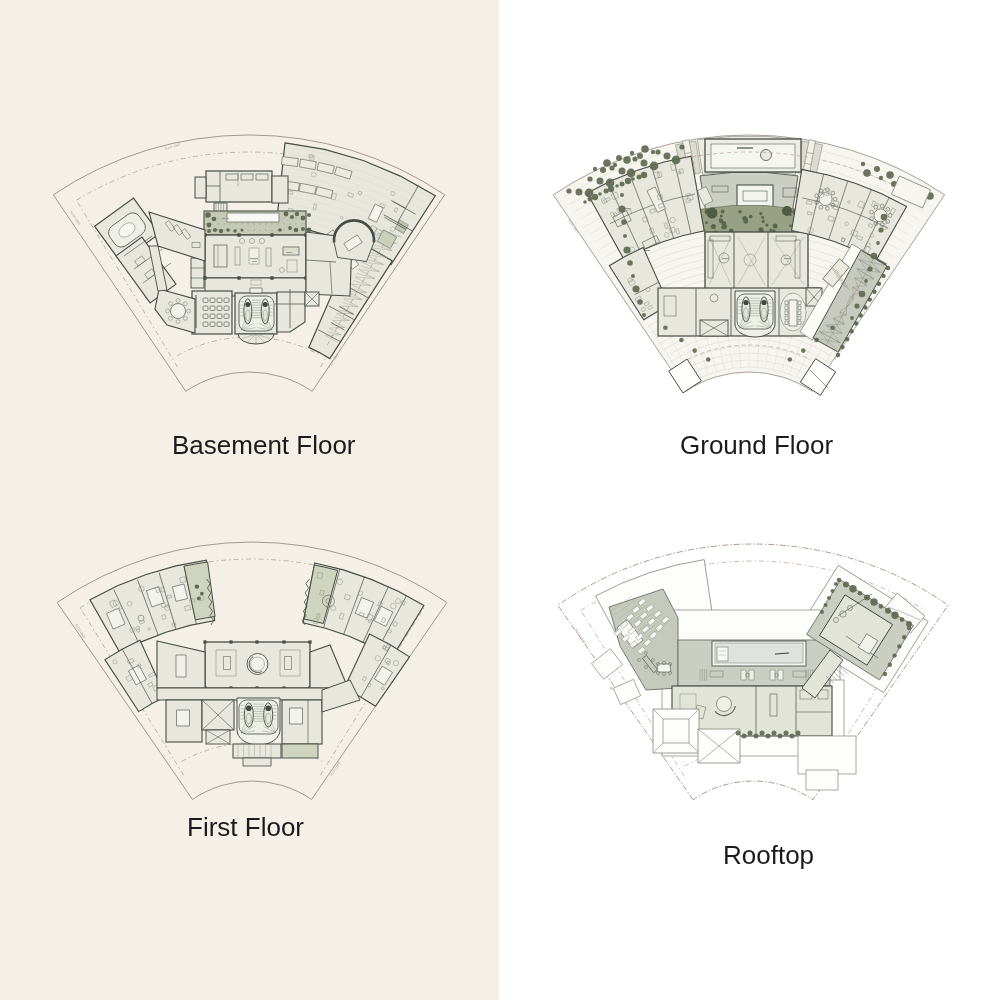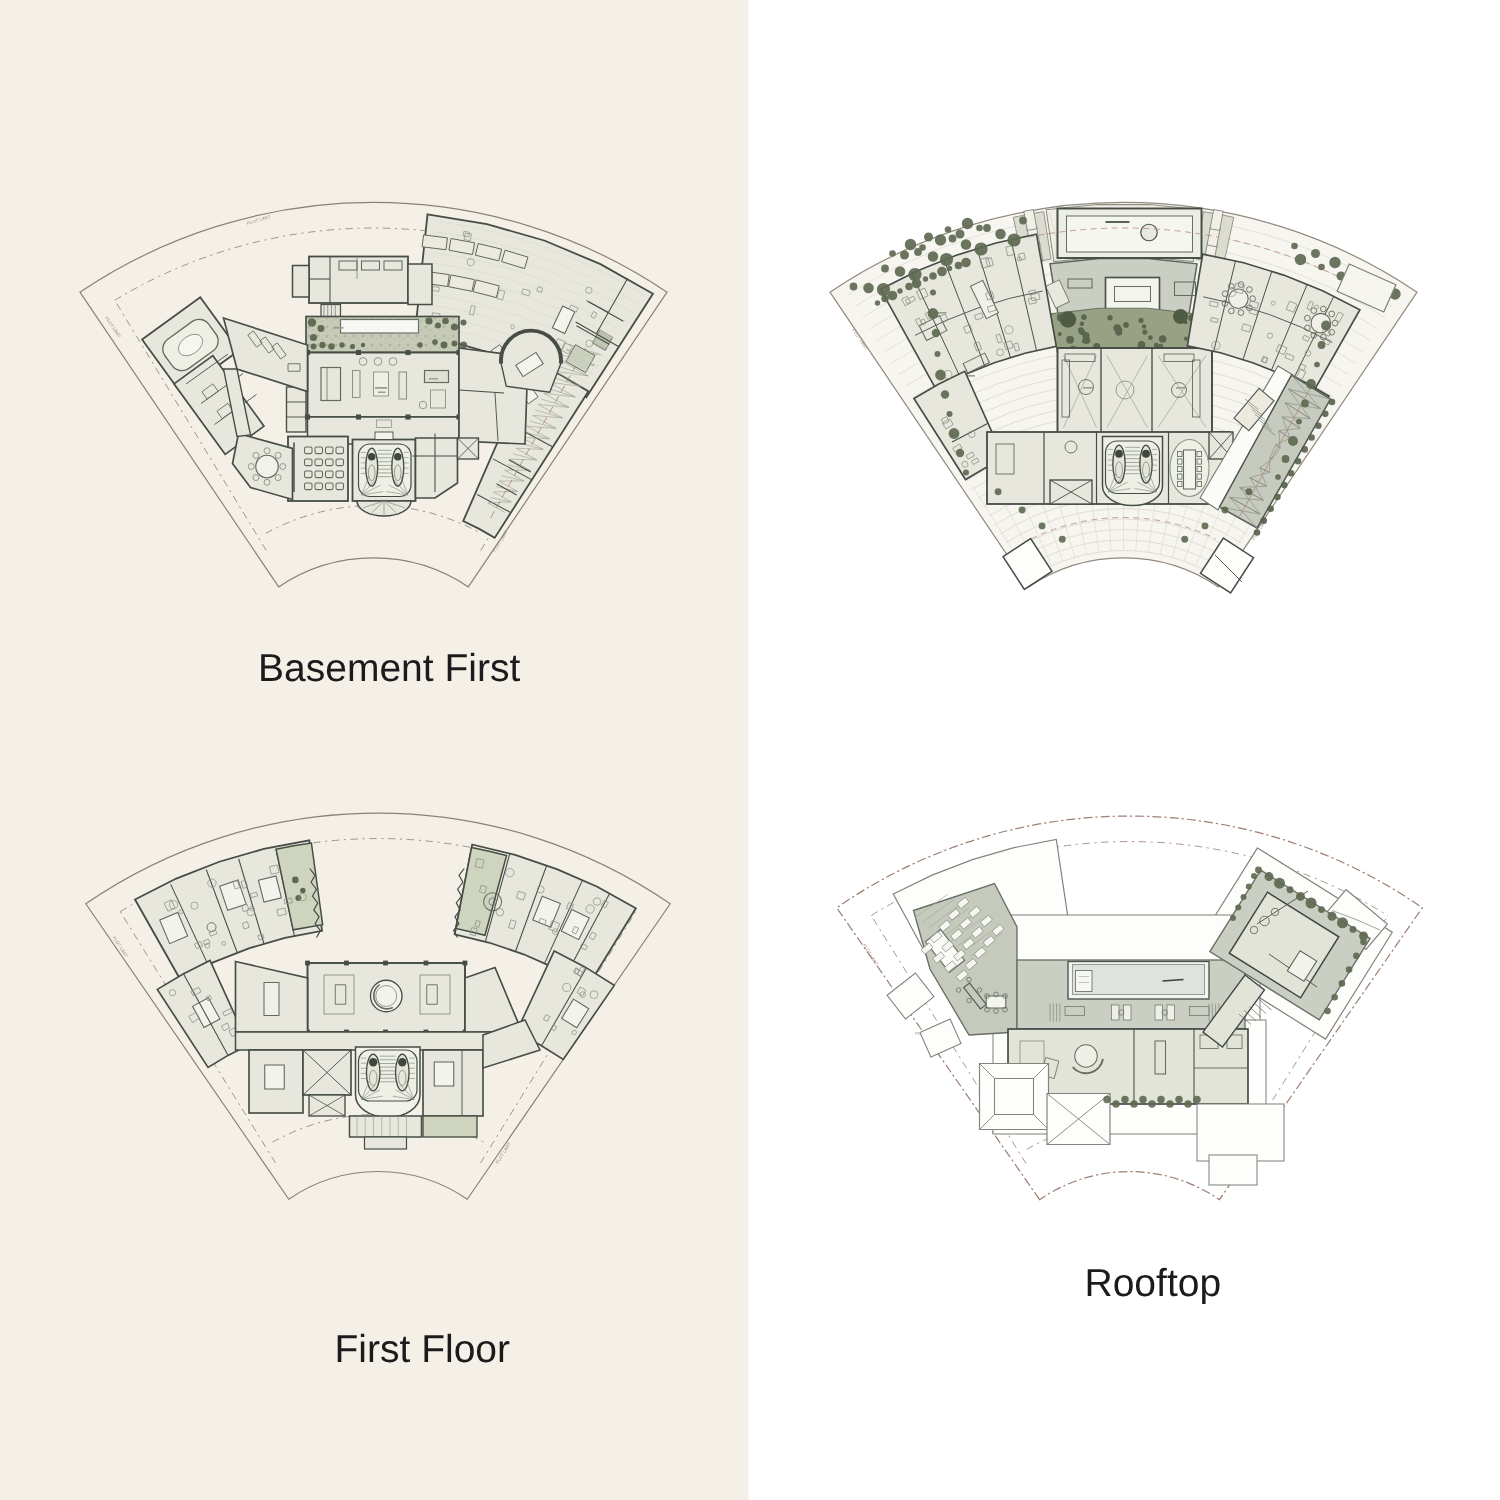--- a/index.html
+++ b/index.html
@@ -1279,18 +1279,19 @@
       </g>
 <defs>
         <pattern id="mottle" width="6" height="6" patternUnits="userSpaceOnUse">
           <rect width="6" height="6" fill="none"></rect>
           <circle cx="2" cy="2" r="1" fill="#9aa189" opacity="0.5"></circle>
           <circle cx="5" cy="4" r="0.8" fill="#b3b8a1" opacity="0.5"></circle>
         </pattern>
       </defs>
 </svg>
 
-<div class="lbl" style="left:172px;top:430px;">Basement First</div>
-
-
-<div class="lbl" style="left:187px;top:884px;margin-left:36px;">First Floor</div>
+<div class="lbl" style="left:172px;top:430px;">Basement Floor</div>
+
+<div class="lbl" style="left:680px;top:430px;">Ground Floor</div>
+
+<div class="lbl" style="left:187px;top:812px;">First Floor</div>
 
 <div class="lbl" style="left:723px;top:840px;text-align:center;">Rooftop</div>
 </div>
 </body></html>

